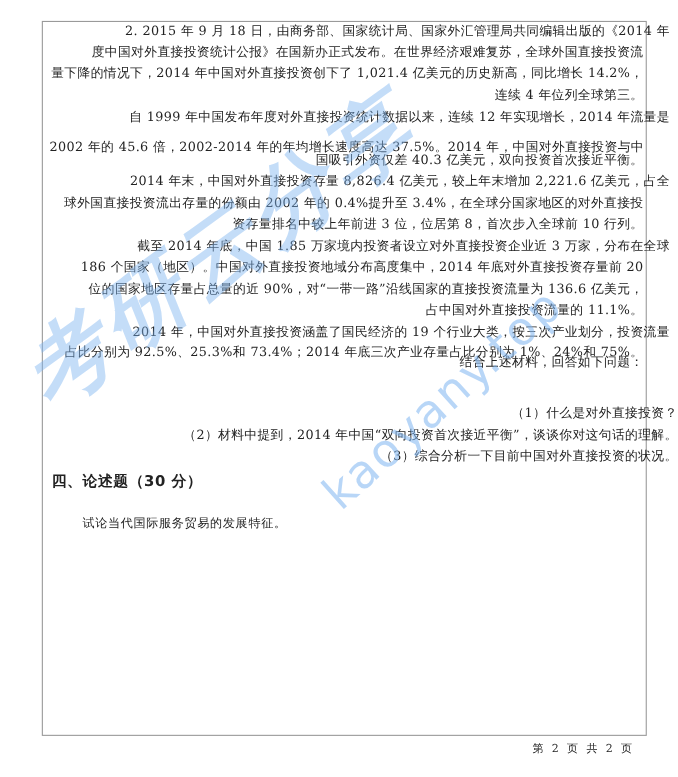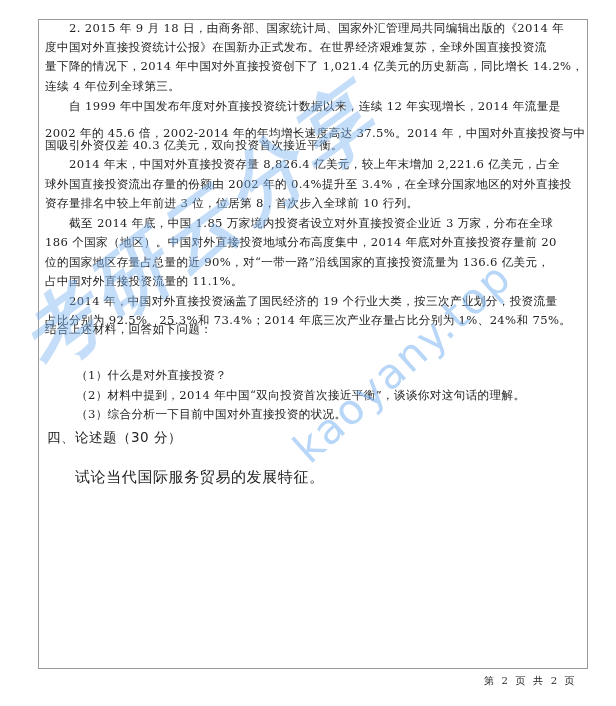--- a/index.html
+++ b/index.html
@@ -1,26 +1,26 @@
 <!DOCTYPE html>
 <html><head>
 <meta charset="utf-8">
 <style>
   html, body { margin: 0; padding: 0; background: #ffffff; }
   body { width: 616px; height: 706px; position: relative; overflow: hidden;
          font-family: "DejaVu Serif", "Liberation Serif", serif; color: #222; }
   .page-frame { position: absolute; left: 38px; top: 19px; width: 550px; height: 650px;
                 border: 1px solid #9a9a9a; box-sizing: border-box; }
   .line { position: absolute; left: 45px; width: 540px; font-size: 11.6px; line-height: 19px;
-          white-space: nowrap; letter-spacing: 0.35px; }
+          white-space: nowrap; letter-spacing: 0.35px; text-align: right; }
   .indent { left: 69px; }
   .qindent { left: 76px; margin-top: 16px; }
-  .heading { position: absolute; left: 47px; font-weight: normal; font-size: 13.5px;
+  .heading { position: absolute; left: 47px; font-weight: bold; font-size: 13.5px;
              font-family: "DejaVu Sans", "Liberation Sans", sans-serif; letter-spacing: 0.5px; }
-  .essay { position: absolute; left: 75px; font-size: 15px; letter-spacing: 0.6px; }
+  .essay { position: absolute; left: 75px; font-size: 11px; letter-spacing: 0.6px; }
   .footer { position: absolute; left: 484px; top: 674px; font-size: 10px; letter-spacing: 2.2px; color: #222; }
   .wm { position: absolute; color: rgba(120,175,235,0.55); pointer-events: none;
         font-family: "DejaVu Sans", "Liberation Sans", sans-serif; }
   .wm-cn { left: 30px; top: 300px; font-size: 78px; font-weight: bold; font-style: italic;
            transform: rotate(-36deg); transform-origin: left center; letter-spacing: 6px;
            color: rgba(125,180,240,0.45); }
   .wm-url { left: 300px; top: 430px; font-size: 42px; transform: rotate(-42deg);
             transform-origin: left center; letter-spacing: 2px; color: rgba(125,180,240,0.55); }
 </style>
 </head>

